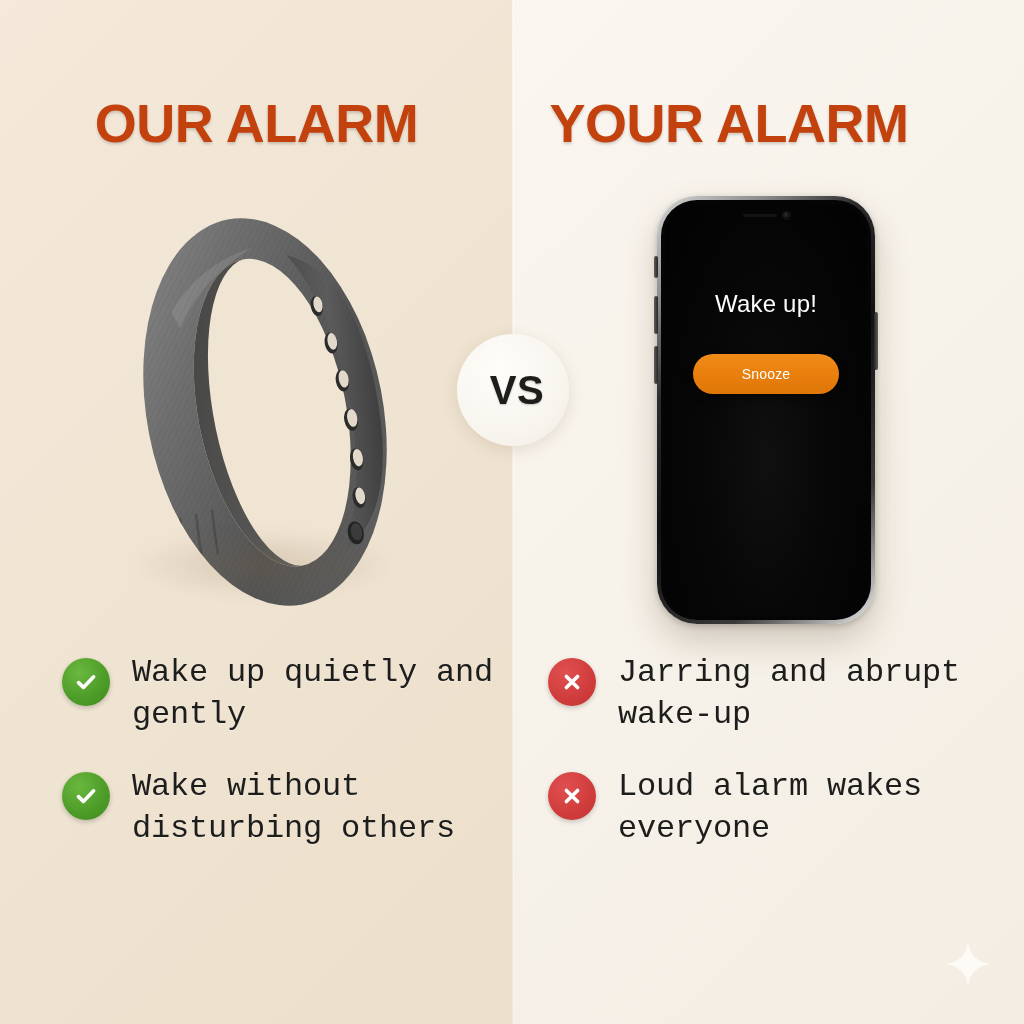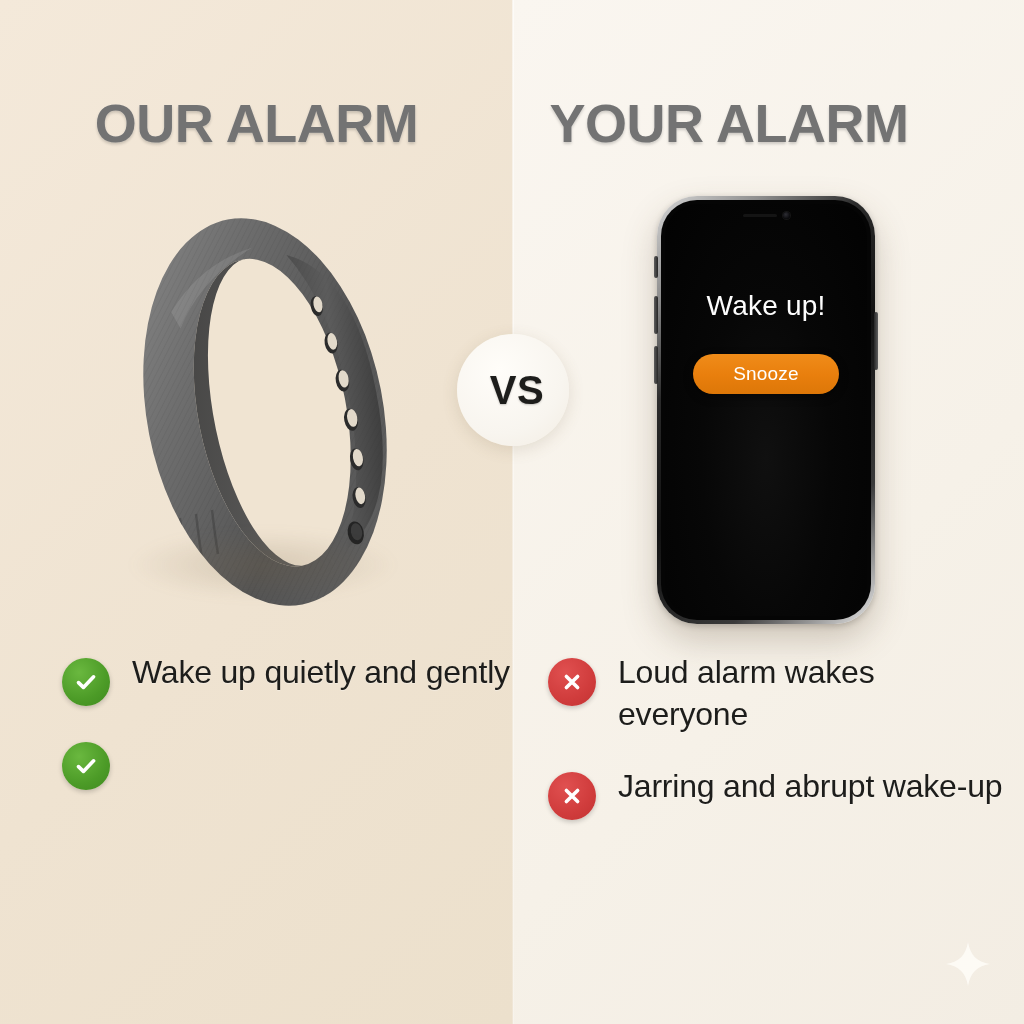--- a/index.html
+++ b/index.html
@@ -18,21 +18,21 @@
   .half { position:absolute; top:0; height:1024px; }
   .half-left  { left:0;   width:513px; background:linear-gradient(135deg,#f4e9da 0%,#efe3d1 55%,#ece0cc 100%); }
   .half-right { left:513px; width:511px; background:linear-gradient(135deg,#faf6f0 0%,#f6f1e8 60%,#f3ede3 100%); }
   .divider { position:absolute; top:0; left:512px; width:2px; height:1024px;
              background:linear-gradient(to bottom, rgba(255,255,255,.55), rgba(255,255,255,.2)); }
 
   
   .heading {
     position:absolute; top:92px; text-align:center;
     font-size:54px; font-weight:700; letter-spacing:-0.5px;
-    color:#737373;
+    color:#c2410c;
     text-shadow:0 2px 3px rgba(0,0,0,.18), 0 0 1px rgba(255,255,255,.5);
   }
   .heading-left  { left:0;   width:513px; }
   .heading-right { left:513px; width:432px;text-align:center; }
 
   
   .vs-badge {
     position:absolute; left:457px; top:334px;
     width:112px; height:112px; border-radius:50%;
     background:radial-gradient(circle at 38% 32%, #fffdf9 0%, #f8f5ef 62%, #f2ece2 100%);
@@ -78,45 +78,45 @@
     position:absolute; left:50%; top:7px; transform:translateX(-50%);
     width:76px; height:8px; display:flex; align-items:center; justify-content:center; gap:6px;
   }
   .speaker-grille { width:34px; height:3px; border-radius:2px; background:#141414; }
   .front-camera   { width:7px; height:7px; border-radius:50%;
                     background:radial-gradient(circle at 40% 36%, #2d2d33 0%, #0b0b0e 70%);
                     box-shadow:0 0 0 1px #161616; }
 
   .screen-title {
     position:absolute; left:0; right:0; top:86px; text-align:center;
-    font-size:28px; font-weight:400; color:#fdfdfd; letter-spacing:.2px;
+    font-size:24px; font-weight:400; color:#fdfdfd; letter-spacing:.2px;
   }
   .snooze-btn {
     position:absolute; left:50%; top:150px; transform:translateX(-50%);
     width:146px; height:40px; border-radius:20px;
     background:linear-gradient(180deg,#f08c19 0%,#e97f0d 52%,#dd7708 100%);
     box-shadow:0 3px 10px rgba(0,0,0,.45);
     display:flex; align-items:center; justify-content:center;
     border:none; cursor:pointer;
   }
-  .snooze-btn span { font-size:19px; color:#ffffff; letter-spacing:.2px; }
+  .snooze-btn span { font-size:14px; color:#ffffff; letter-spacing:.2px; }
 
   
   .btn-silence, .btn-voldown, .btn-volup, .btn-power {
     position:absolute; width:4px; border-radius:2px;
     background:linear-gradient(90deg,#5e5e5e,#262626);
   }
   .btn-silence { left:-3px; top:60px;  height:22px; }
   .btn-volup   { left:-3px; top:100px; height:38px; }
   .btn-voldown { left:-3px; top:150px; height:38px; }
   .btn-power   { right:-3px; top:116px; height:58px;
                  background:linear-gradient(270deg,#5e5e5e,#262626); }
 
   
-  .list { position:absolute; top:652px; width:460px; }
+  .list { position:absolute; top:652px; width:460px;font-family:Liberation Mono, monospace; }
   .list-left  { left:62px; }
   .list-right { left:548px; }
   .list-item {
     display:flex; align-items:flex-start; gap:22px;
     margin-bottom:30px;
   }
   .badge-icon {
     flex:0 0 auto; width:48px; height:48px; border-radius:50%;
     display:flex; align-items:center; justify-content:center;
     margin-top:6px;
@@ -246,39 +246,40 @@
           </svg>
       </div>
       <div class="item-text">Wake up quietly and gently</div>
     </div>
     <div class="list-item">
       <div class="badge-icon badge-check">
         <svg width="28" height="28" viewBox="0 0 28 28">
             <path d="M6.5 14.6 L11.4 19.4 L21.6 8.8" fill="none" stroke="#ffffff" stroke-width="3.6" stroke-linecap="round" stroke-linejoin="round"></path>
           </svg>
       </div>
+      <div class="item-text">Wake without disturbing others</div>
     </div>
   </div>
 
   <div class="list list-right">
     <div class="list-item">
       <div class="badge-icon badge-cross">
         <svg width="28" height="28" viewBox="0 0 28 28">
             <path d="M8.4 8.4 L19.6 19.6 M19.6 8.4 L8.4 19.6" fill="none" stroke="#ffffff" stroke-width="3.6" stroke-linecap="round"></path>
           </svg>
       </div>
+      <div class="item-text">Jarring and abrupt wake-up</div>
+    </div>
+    <div class="list-item">
+      <div class="badge-icon badge-cross">
+        <svg width="28" height="28" viewBox="0 0 28 28">
+            <path d="M8.4 8.4 L19.6 19.6 M19.6 8.4 L8.4 19.6" fill="none" stroke="#ffffff" stroke-width="3.6" stroke-linecap="round"></path>
+          </svg>
+      </div>
       <div class="item-text">Loud alarm wakes everyone</div>
-    </div>
-    <div class="list-item">
-      <div class="badge-icon badge-cross">
-        <svg width="28" height="28" viewBox="0 0 28 28">
-            <path d="M8.4 8.4 L19.6 19.6 M19.6 8.4 L8.4 19.6" fill="none" stroke="#ffffff" stroke-width="3.6" stroke-linecap="round"></path>
-          </svg>
-      </div>
-      <div class="item-text">Jarring and abrupt wake-up</div>
     </div>
   </div>
 
   <div class="sparkle">
     <svg width="48" height="48" viewBox="0 0 48 48">
       <path d="M24 2 C26.5 15.5 32.5 21.5 46 24 C32.5 26.5 26.5 32.5 24 46 C21.5 32.5 15.5 26.5 2 24 C15.5 21.5 21.5 15.5 24 2 Z" fill="#fdfbf6" opacity="0.95"></path>
     </svg>
   </div>
 
 </div>

